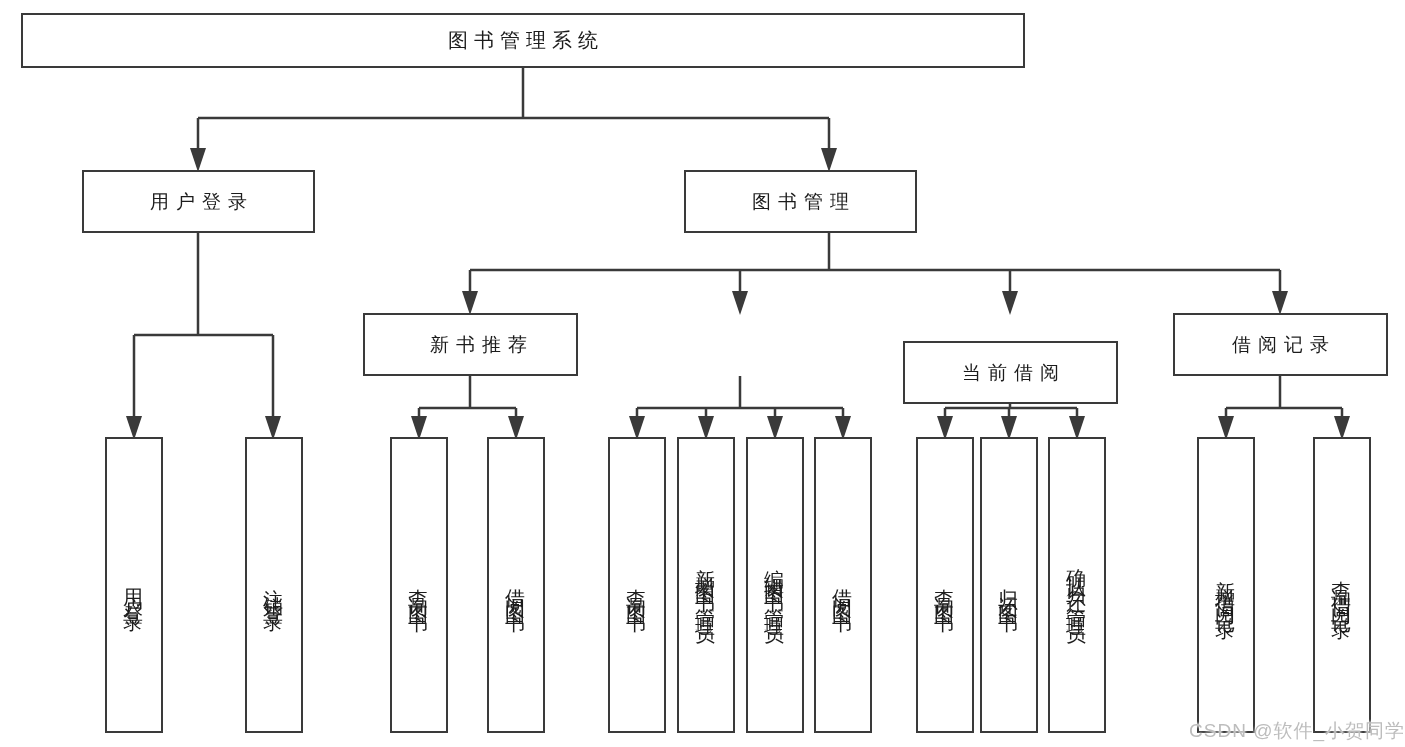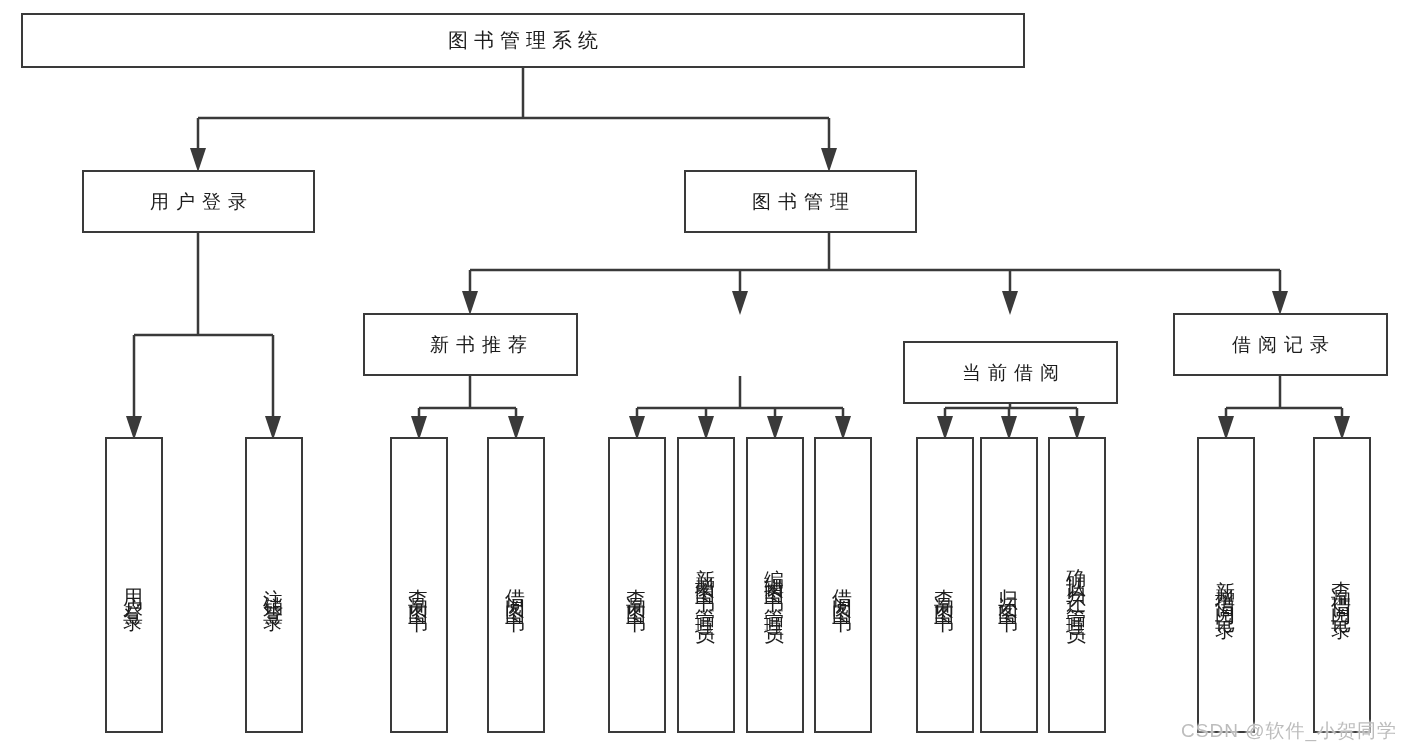--- a/index.html
+++ b/index.html
@@ -27,21 +27,21 @@
     color:var(--text);
   }
   .h{font-size:19px;letter-spacing:7px;padding-left:7px;white-space:nowrap;}
   .h.root{font-size:20px;letter-spacing:6px;padding-left:6px;}
   .v{
     writing-mode:vertical-lr;
     font-size:20px;letter-spacing:8px;
     padding-top:8px;white-space:nowrap;
   }
   .watermark{
-    position:absolute;right:8px;bottom:3px;
+    position:absolute;right:0;bottom:3px;
     font-size:19px;letter-spacing:1px;
     color:var(--watermark);
     text-shadow:0 0 3px #fff,0 0 3px #fff;
     white-space:nowrap;
     margin-left:21px;
   }
 </style>
 </head>
 <body>
 

